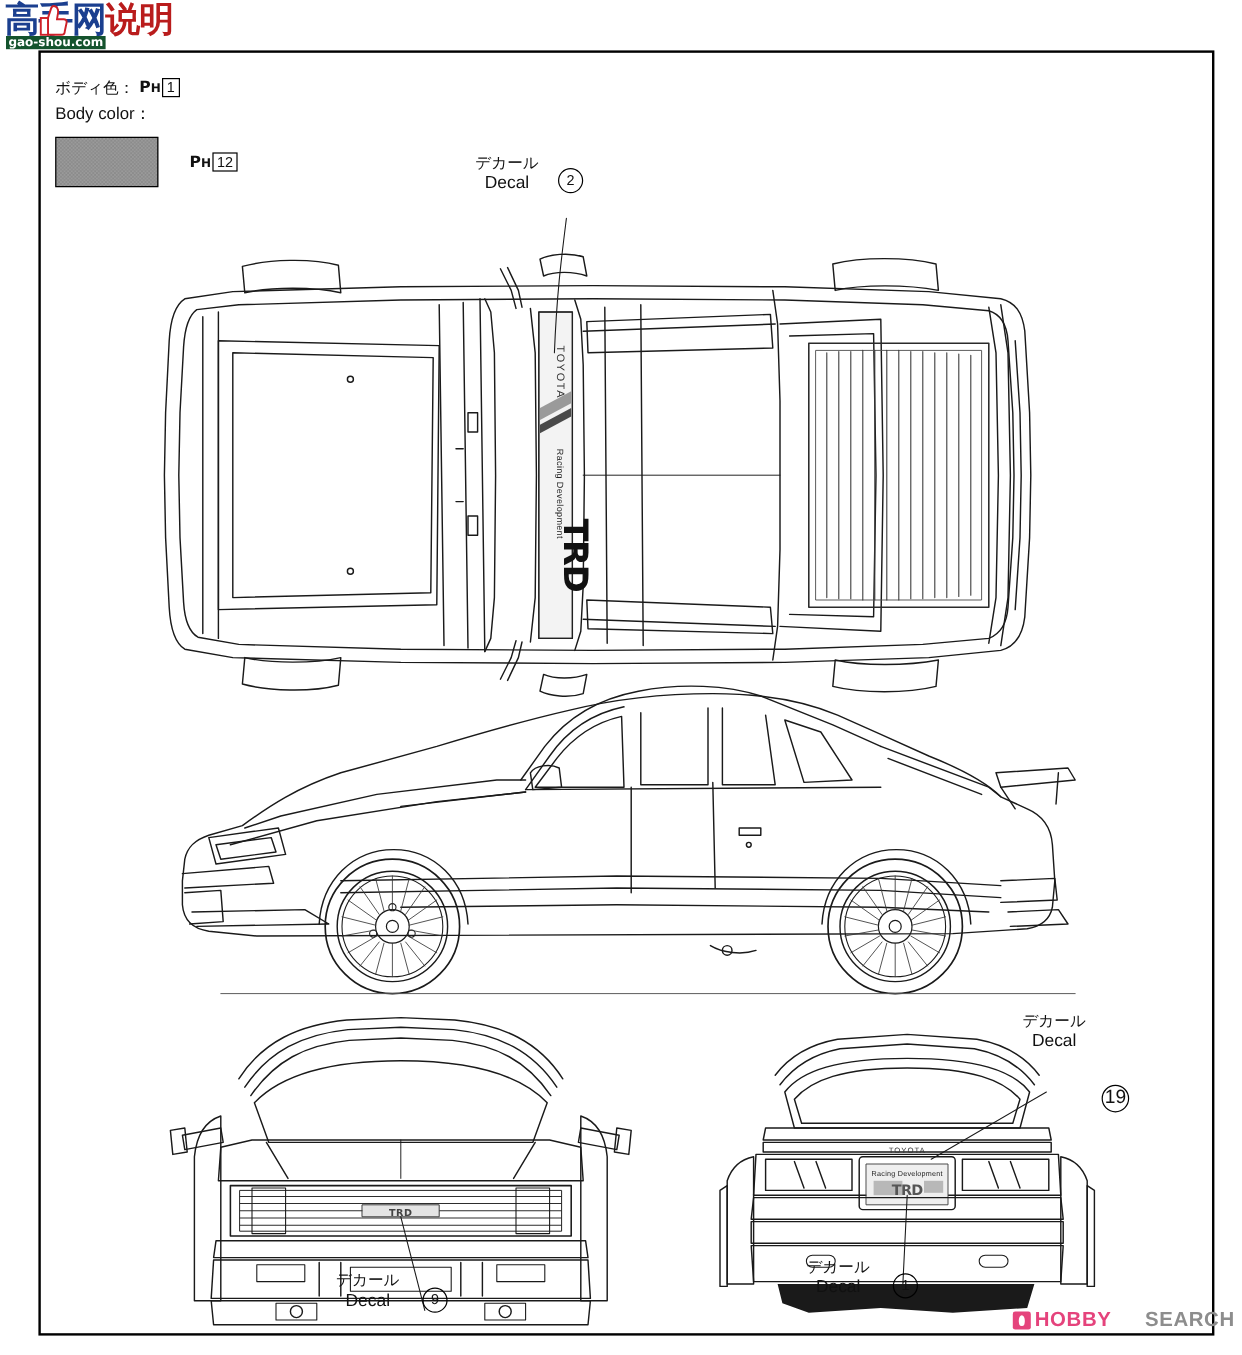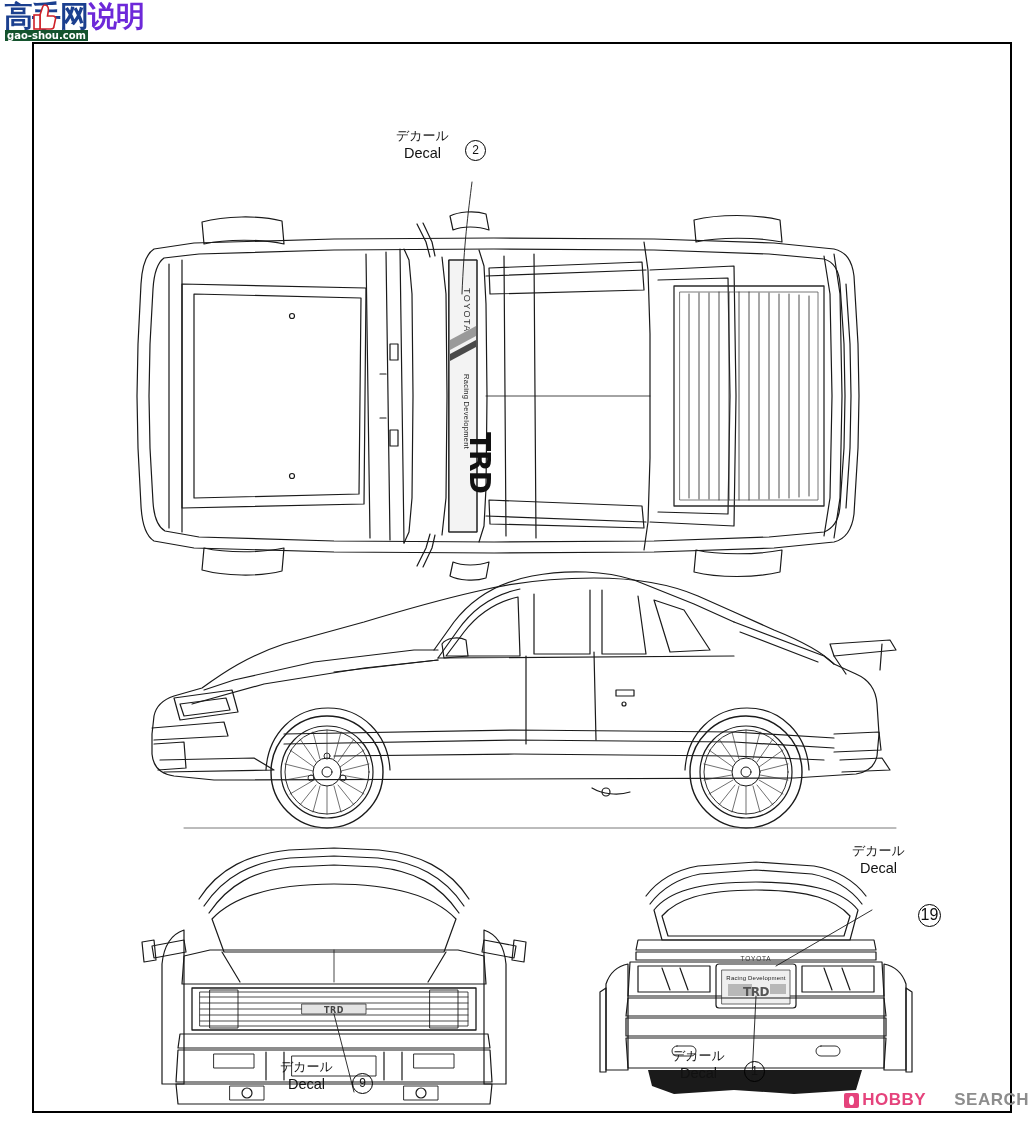--- a/index.html
+++ b/index.html
@@ -18,21 +18,21 @@
   }
   #wm-logo .cn{
     position:absolute;left:0;top:-2px;
     font-family:"DejaVu Sans", sans-serif;
     font-size:29px;font-weight:bold;
     color:#1b3f8f;
     letter-spacing:-1px;
     line-height:33px;
     white-space:nowrap;
   }
-  #wm-logo .cn .red{color:#6d28d9;}
+  #wm-logo .cn .red{color:#b91c1c;}
   #wm-logo .thumb{
     position:absolute;left:27px;top:0px;width:28px;height:30px;
   }
   #wm-logo .dom{
     position:absolute;left:1px;top:28px;
     font-family:"DejaVu Sans", sans-serif;
     font-size:10px;font-weight:bold;color:#ffffff;
     background:#14532d;
     padding:0 2px;letter-spacing:0px;line-height:11px;
     white-space:nowrap;
@@ -113,20 +113,35 @@
   </div>
   <svg class="thumb" viewBox="0 0 28 30">
     <path d="M9 13 L9 27 L20 27 C22 27 23 25.5 23 24 L24.5 17 C24.8 15.3 23.7 14 22 14 L16.5 14 L17.4 8.5 C17.8 5.6 16.3 3 13.8 3 C12.7 3 12 3.8 11.6 5 L9 13 Z" fill="#ffffff" stroke="#cf2128" stroke-width="1.6"></path>
     <rect x="3" y="13" width="6" height="14" fill="#ffffff" stroke="#cf2128" stroke-width="1.6"></rect>
   </svg>
   <div class="dom">gao-shou.com</div>
 </div>
 
 <div id="frame">
 
+  <div id="bodycolor">
+    <div class="row1 jp">
+      <span>ボディ色：</span>
+      <span class="phtag">
+        <span class="p">P</span><span class="h">H</span><span class="num">1</span>
+      </span>
+    </div>
+    <div class="row2">Body color：</div>
+    <div id="swatchrow">
+      <div id="swatch"></div>
+      <span class="lbl phtag">
+        <span class="p">P</span><span class="h">H</span><span class="num">12</span>
+      </span>
+    </div>
+  </div>
 
 
   <svg id="art" viewBox="0 0 980 1071">
     <g fill="none" stroke="#1a1a1a" stroke-width="1.2" stroke-linejoin="round" stroke-linecap="round">
 
       <g>
 
         <path d="M120 205 C112 210 108 222 107 240 L104 300 L103 352 L104 404 L107 462 C108 480 112 492 120 497
                  L160 504 L300 508 L460 509 L620 508 L740 504 L800 498 C812 495 818 486 820 470
                  L824 404 L825 352 L824 300 L820 232 C818 216 812 208 800 205

